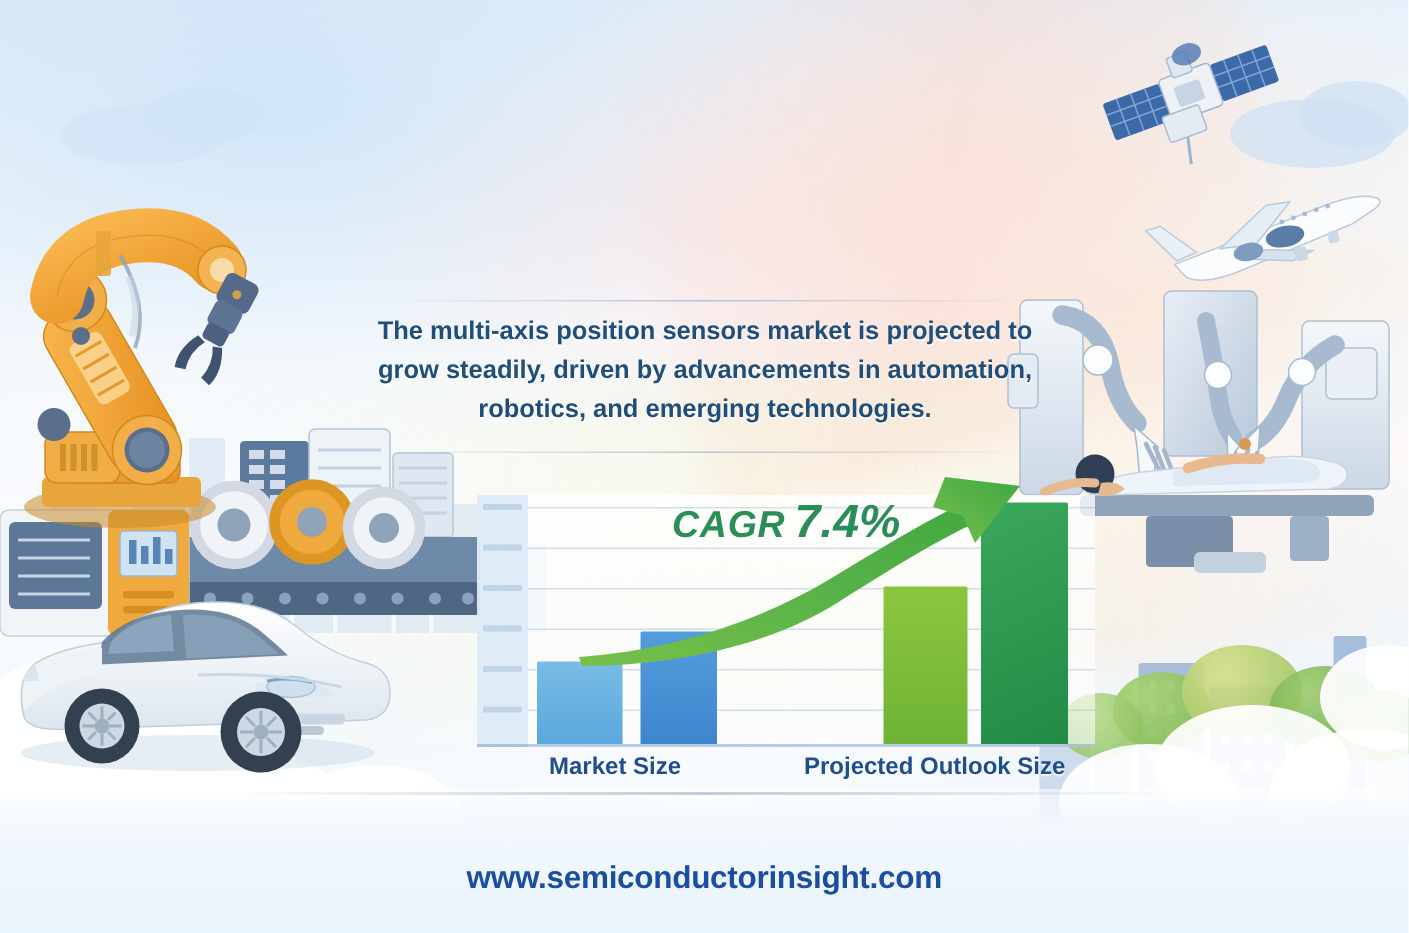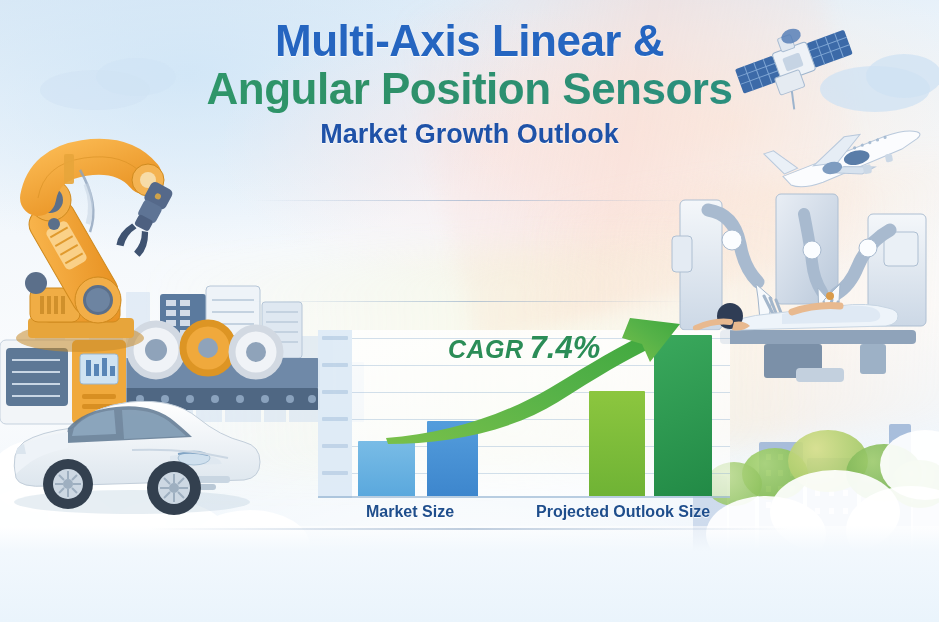--- a/index.html
+++ b/index.html
@@ -483,27 +483,23 @@
   <div>
     <div class="cloud-blue" style="left:820px;top:66px;width:110px;height:46px;"></div>
     <div class="cloud-blue" style="left:866px;top:54px;width:76px;height:44px;"></div>
     <div class="cloud-blue" style="left:40px;top:70px;width:110px;height:40px;opacity:.5"></div>
     <div class="cloud-blue" style="left:96px;top:58px;width:80px;height:38px;opacity:.45"></div>
   </div>
 
   <div class="bottom-band"></div>
   <div class="band-line"></div>
 
-  <div class="head-wrap">
-    <div class="t-line1">Multi-Axis Linear &amp;</div>
-    <div class="t-line2">Angular Position Sensors</div>
-    <div class="t-sub">Market Growth Outlook</div>
-  </div>
 
   <div class="hrule top"></div>
+  <div class="body-copy">The multi-axis position sensors market is projected to grow steadily, driven by advancements in automation, robotics, and emerging technologies.</div>
   <div class="hrule bot"></div>
 
   <div class="chart">
     <div class="chart-plate"></div>
 
     <div class="yaxis">
       <div class="ytick" style="top:6px"></div>
       <div class="ytick" style="top:33px"></div>
       <div class="ytick" style="top:60px"></div>
       <div class="ytick" style="top:87px"></div>
@@ -544,13 +540,14 @@
 
   <div class="cagr">
     <span class="lbl">CAGR</span><span class="val">7.4%</span>
   </div>
 
   <div class="axis-labels">
     <span style="left:48px">Market Size</span>
     <span style="left:218px">Projected Outlook Size</span>
   </div>
 
+  <div class="footer">www.semiconductorinsight.com</div>
 </div>
 
 </body></html>

